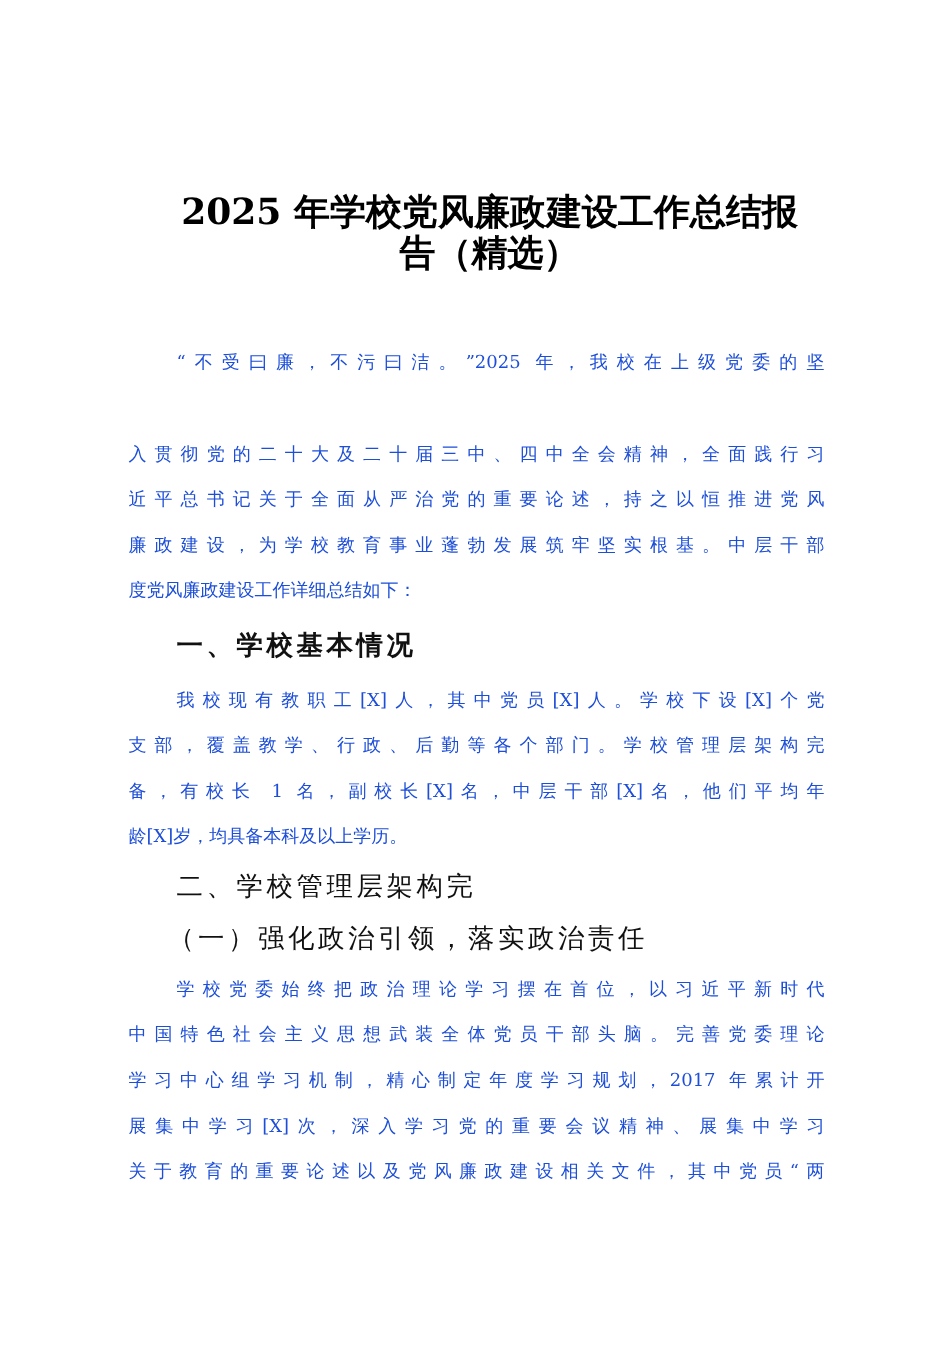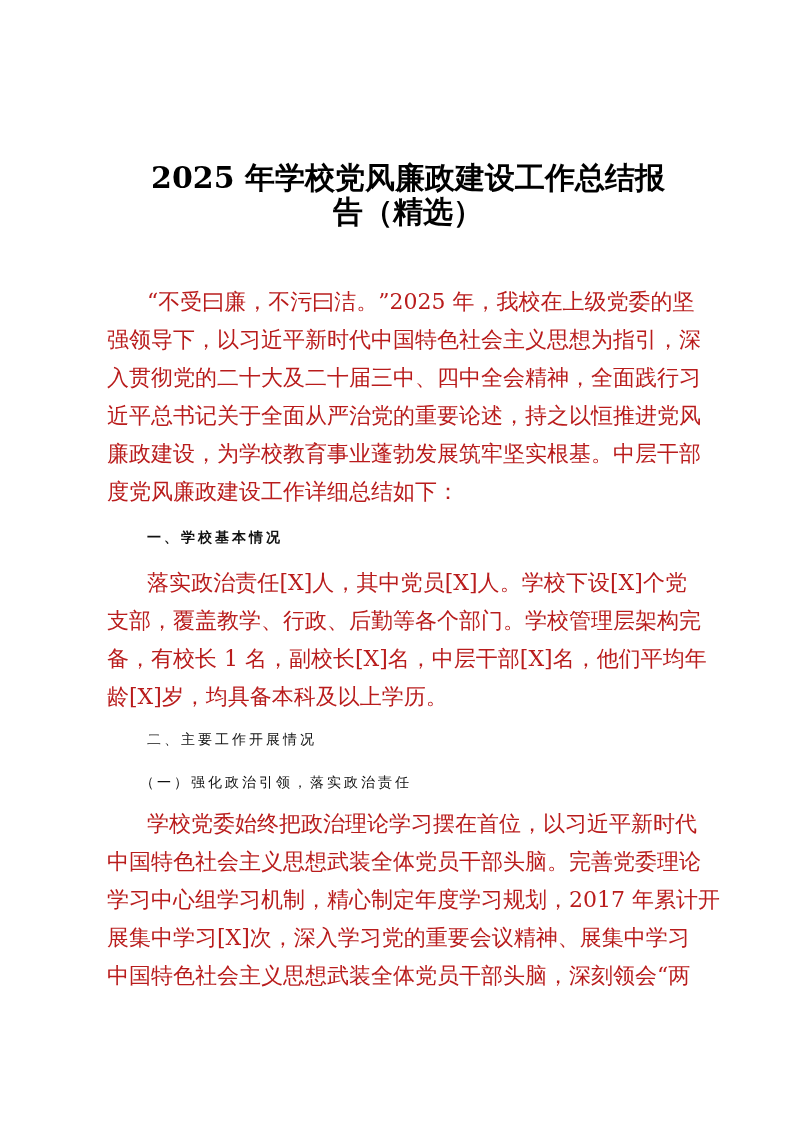--- a/index.html
+++ b/index.html
@@ -1,51 +1,50 @@
 <!DOCTYPE html>
 <html><head>
 <meta charset="utf-8">
 <style>
   html, body { margin: 0; padding: 0; background: #ffffff; }
   body { width: 793px; height: 1122px; position: relative; overflow: hidden; font-family: "DejaVu Serif", serif; color: #111; }
   .page { position: absolute; left: 0; top: 0; width: 793px; height: 887px; background: #fff; }
   .title { position: absolute; left: 108px; width: 600px; text-align: center; font-family: "DejaVu Serif", serif; font-weight: bold; font-size: 30px; letter-spacing: 0px; color: #000; line-height: 36px; white-space: nowrap; }
   .title.l1 { top: 160px; left: 108px; width: 600px; }
   .title.l2 { top: 194px; left: 108px; width: 600px; }
-  .line { position: absolute; left: 107px; width: 580px; font-size: 22px; line-height: 26px; white-space: nowrap; color: #b91c1c; text-align: justify; text-align-last: justify; }
+  .line { position: absolute; left: 107px; width: 580px; font-size: 15px; line-height: 26px; white-space: nowrap; color: #1d4ed8; text-align: justify; text-align-last: justify; }
   .line.last { text-align-last: left; }
   .line.indent { left: 147px; width: 540px; }
-  .heading { position: absolute; left: 147px; font-size: 14px; line-height: 26px; white-space: nowrap; color: #111; letter-spacing: 3px; font-family: Liberation Serif, serif; }
+  .heading { position: absolute; left: 147px; font-size: 22px; line-height: 26px; white-space: nowrap; color: #111; letter-spacing: 3px; }
   .heading.bold { font-weight: bold; }
 </style>
 </head>
 <body>
 
 <div class="page">
 
   <div class="title l1">2025 年学校党风廉政建设工作总结报</div>
   <div class="title l2">告（精选）</div>
 
   <div class="line indent" style="top:289px;">“不受曰廉，不污曰洁。”2025 年，我校在上级党委的坚</div>
-  <div class="line" style="top:327px;">强领导下，以习近平新时代中国特色社会主义思想为指引，深</div>
   <div class="line" style="top:403px;">近平总书记关于全面从严治党的重要论述，持之以恒推进党风</div>
   <div class="line" style="top:365px;">入贯彻党的二十大及二十届三中、四中全会精神，全面践行习</div>
   <div class="line" style="top:441px;">廉政建设，为学校教育事业蓬勃发展筑牢坚实根基。中层干部</div>
   <div class="line last" style="top:479px;">度党风廉政建设工作详细总结如下：</div>
 
   <div class="heading bold" style="top:525px;">一、学校基本情况</div>
 
-  <div class="line indent" style="top:570px;">落实政治责任[X]人，其中党员[X]人。学校下设[X]个党</div>
+  <div class="line indent" style="top:570px;">我校现有教职工[X]人，其中党员[X]人。学校下设[X]个党</div>
   <div class="line" style="top:608px;">支部，覆盖教学、行政、后勤等各个部门。学校管理层架构完</div>
   <div class="line" style="top:646px;">备，有校长 1 名，副校长[X]名，中层干部[X]名，他们平均年</div>
   <div class="line last" style="top:684px;">龄[X]岁，均具备本科及以上学历。</div>
 
-  <div class="heading" style="top:727px;">二、主要工作开展情况</div>
+  <div class="heading" style="top:727px;">二、学校管理层架构完</div>
 
   <div class="heading" style="top:770px; left:140px;">（一）强化政治引领，落实政治责任</div>
 
   <div class="line indent" style="top:811px;">学校党委始终把政治理论学习摆在首位，以习近平新时代</div>
   <div class="line" style="top:849px;">中国特色社会主义思想武装全体党员干部头脑。完善党委理论</div>
   <div class="line" style="top:887px;">学习中心组学习机制，精心制定年度学习规划，2017 年累计开</div>
   <div class="line" style="top:925px;">展集中学习[X]次，深入学习党的重要会议精神、展集中学习</div>
-  <div class="line" style="top:963px;">中国特色社会主义思想武装全体党员干部头脑，深刻领会“两</div>
+  <div class="line" style="top:963px;">关于教育的重要论述以及党风廉政建设相关文件，其中党员“两</div>
 
 </div>
 
 </body></html>

